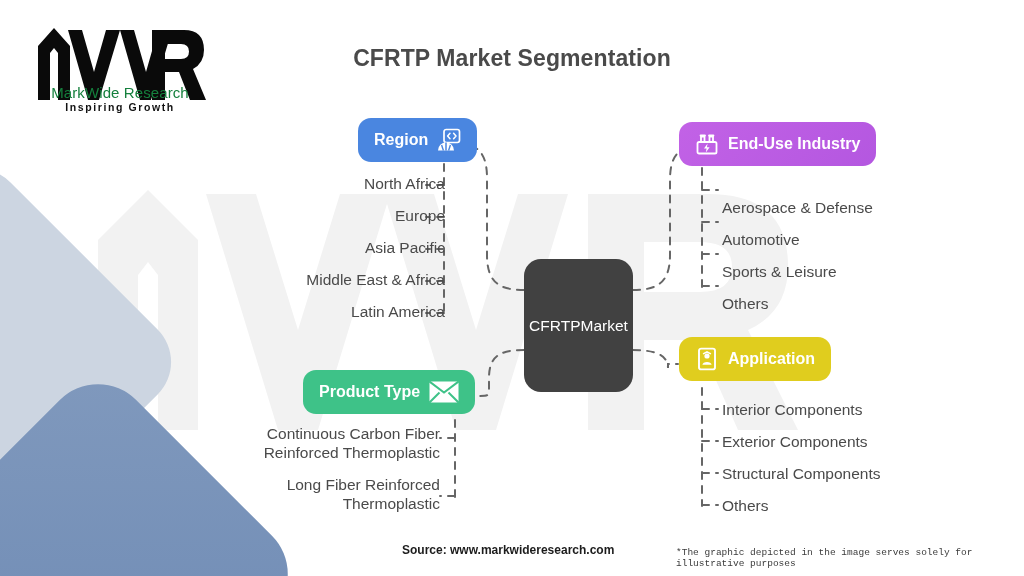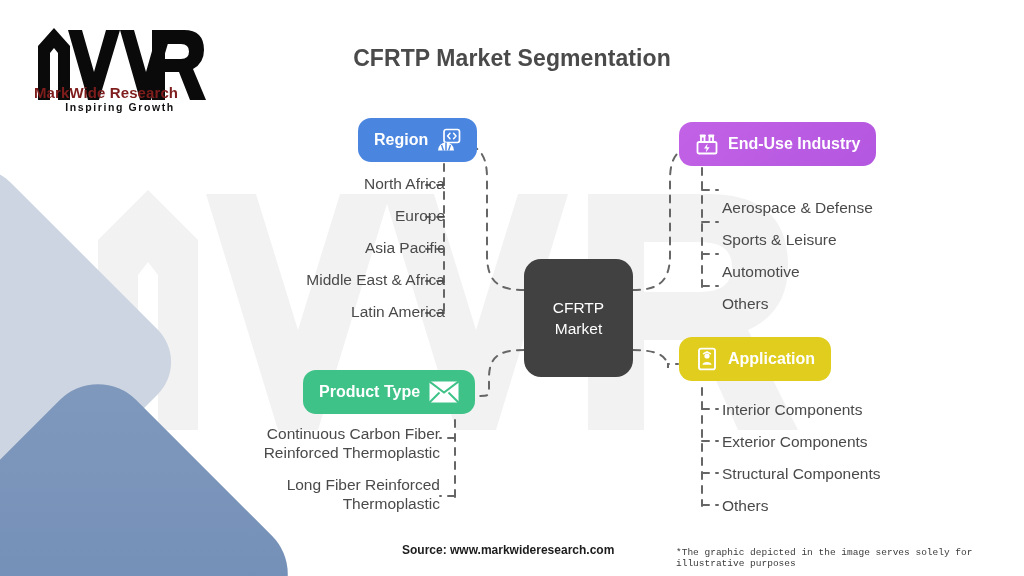--- a/index.html
+++ b/index.html
@@ -49,21 +49,22 @@
   }
 
   
   .logo {
     position: absolute; left: 34px; top: 22px;
     width: 172px; height: 84px;
   }
   .logo-name {
     position: absolute; left: 34px; top: 84px;
     width: 172px;
-    font-size: 15px; font-weight: bold; color: #7f1d1d;
+    text-align: center;
+    font-size: 15px; font-weight: normal; color: #15803d;
     letter-spacing: 0.1px;
   }
   .logo-tag {
     position: absolute; left: 34px; top: 101px;
     width: 172px;
     text-align: center;
     font-size: 10.5px; font-weight: bold; color: #111111;
     letter-spacing: 1.6px;
   }
 
@@ -77,24 +78,24 @@
     letter-spacing: 0.1px;
   }
 
   
   .wires { position: absolute; inset: 0; }
 
   
   .center-node {
     position: absolute;
     left: 524px; top: 259px;
-    width: 109px; height: 118px;
+    width: 109px; height: 133px;
     background: #414141;
     border-radius: 17px;
-    display: flex; flex-direction: column;
+    display: flex; flex-direction: row;
     align-items: center; justify-content: center;
     color: #ffffff;
     font-size: 15.5px;
     line-height: 21px;
     text-align: center;
   }
 
   
   .pill {
     position: absolute;
@@ -283,22 +284,22 @@
         <rect x="4.6" y="2.6" width="6.3" height="2" rx="1" fill="#ffffff"></rect>
         <rect x="13.1" y="2.6" width="6.3" height="2" rx="1" fill="#ffffff"></rect>
         <path d="M12.6 11.5 L9 16.4 L11.6 16.4 L10.8 20.4 L14.6 15.2 L11.9 15.2 Z" fill="#ffffff"></path>
       </svg>
     </span>
     <span class="pill-label">End-Use Industry</span>
   </div>
 
   <div class="leaf-list list-left-align" id="list-enduse">
     <div class="leaf">Aerospace &amp; Defense</div>
+    <div class="leaf">Automotive</div>
     <div class="leaf">Sports &amp; Leisure</div>
-    <div class="leaf">Automotive</div>
     <div class="leaf">Others</div>
   </div>
 
   <div class="pill" id="pill-product">
     <span class="pill-label">Product Type</span>
     <span class="pill-icon">
       <svg width="30" height="22" viewBox="0 0 30 22">
         <rect x="0.5" y="0.5" width="29" height="21" rx="1.2" fill="#ffffff"></rect>
         <path d="M0.5 0.5 L15 11.5 L29.5 0.5" fill="none" stroke="#3ec288" stroke-width="2"></path>
         <path d="M0.5 21.5 L10.5 11.5" fill="none" stroke="#3ec288" stroke-width="2"></path>

